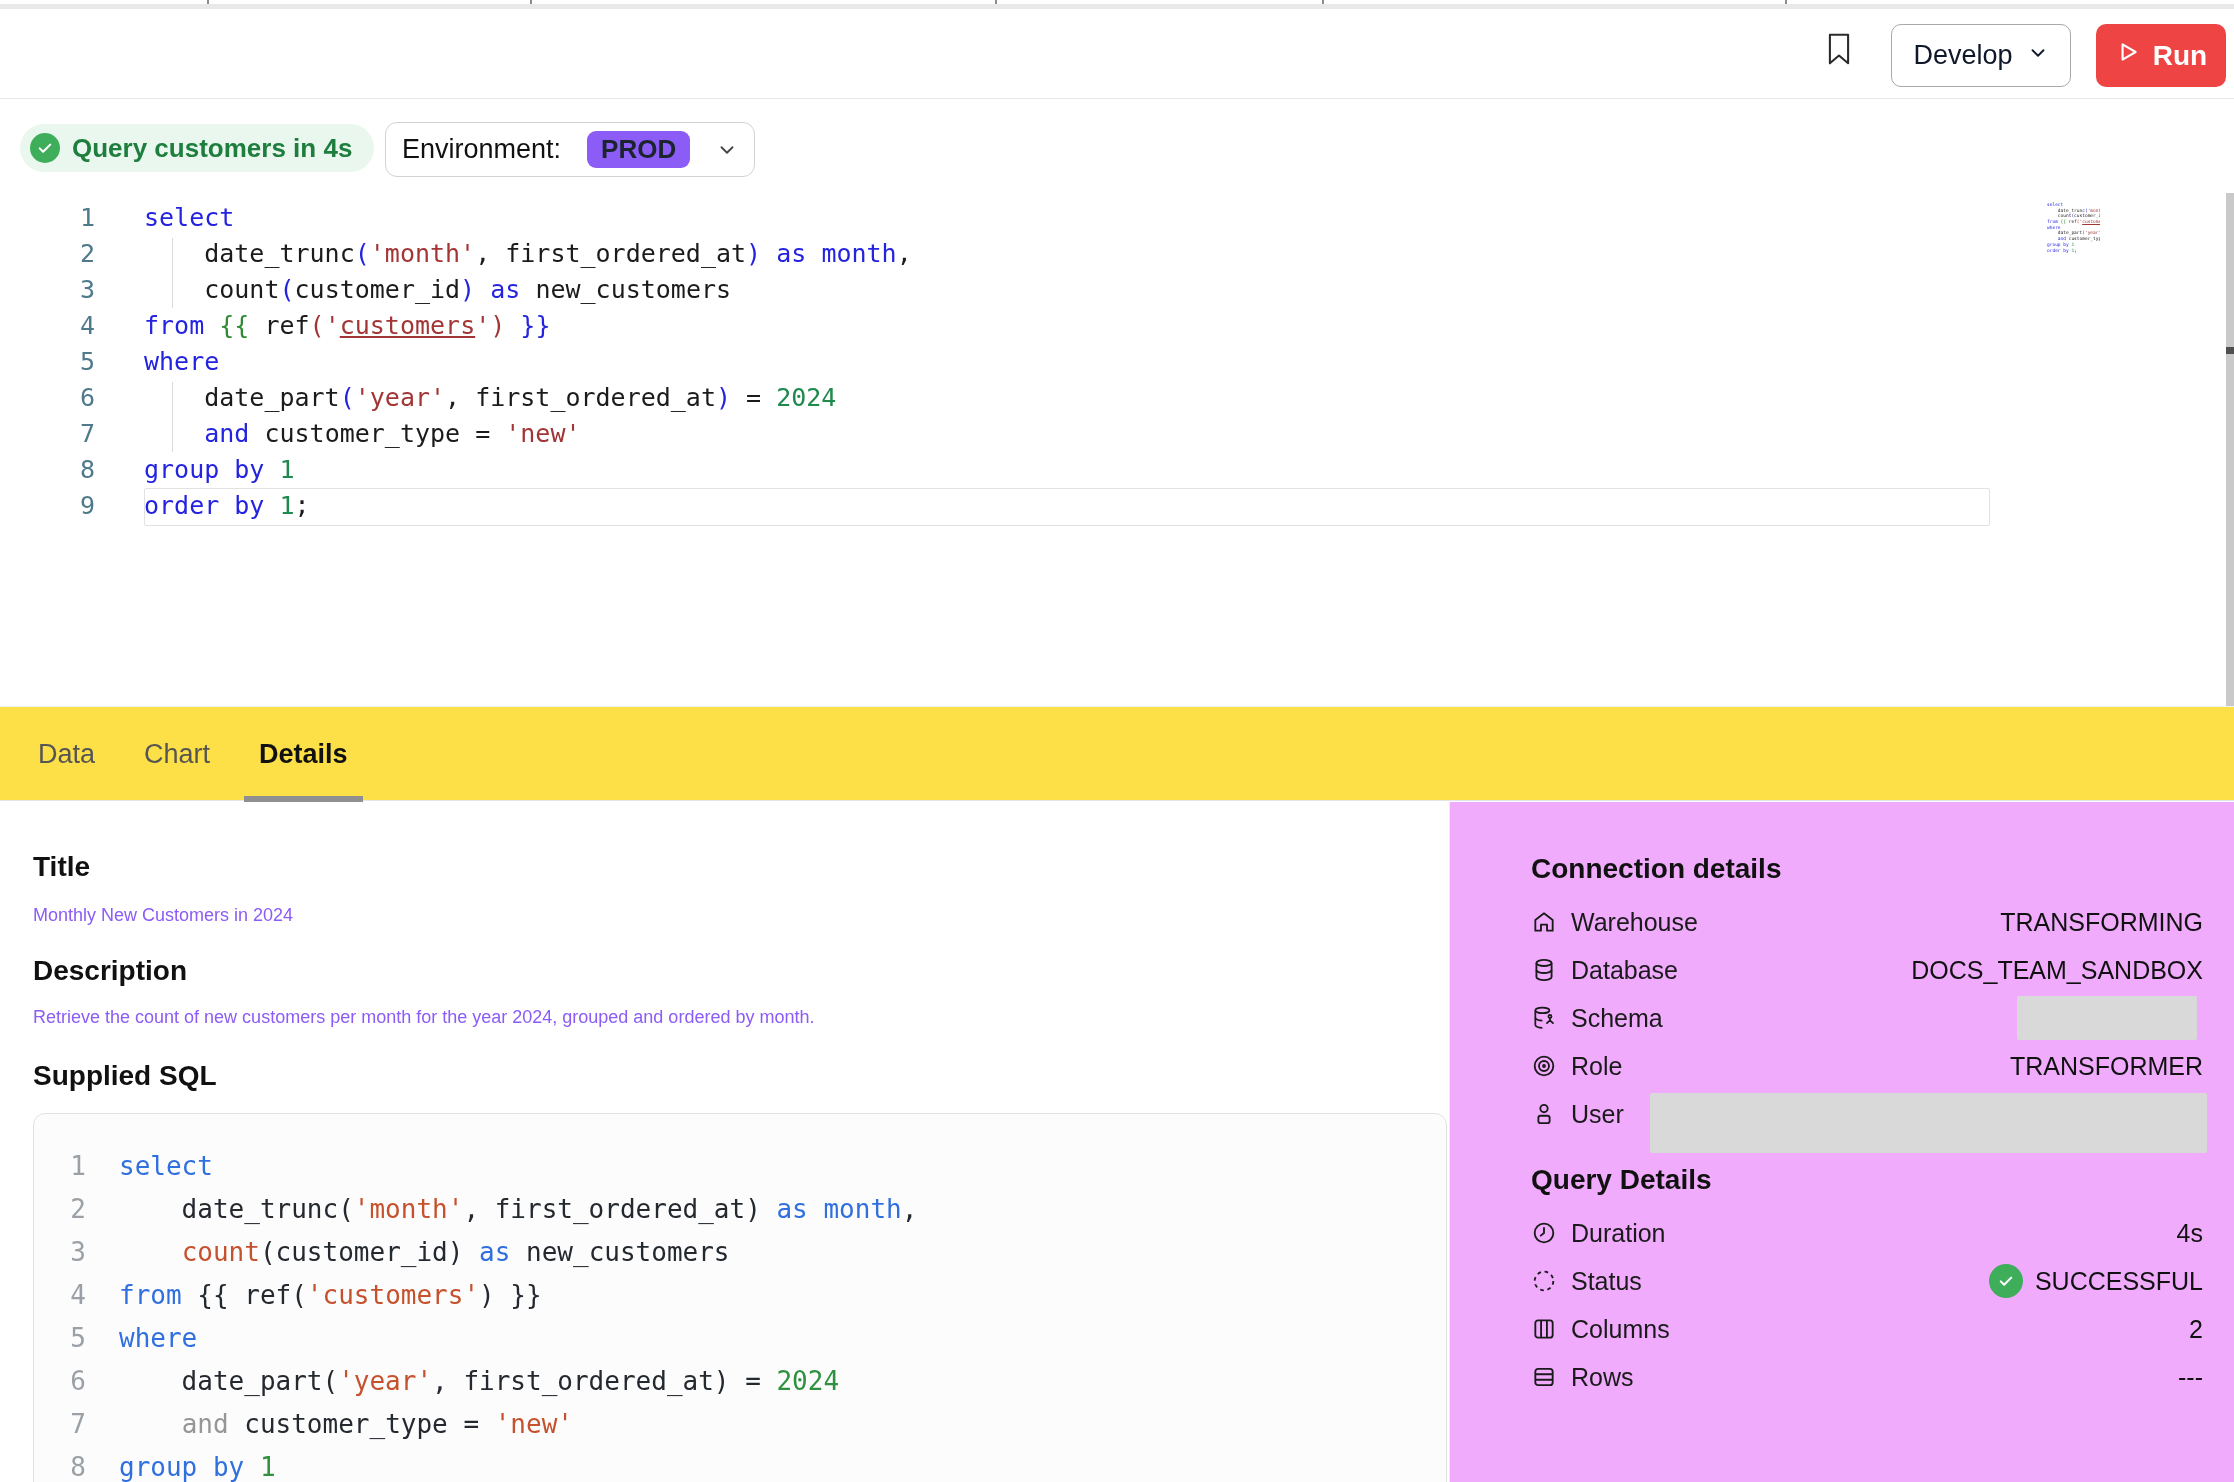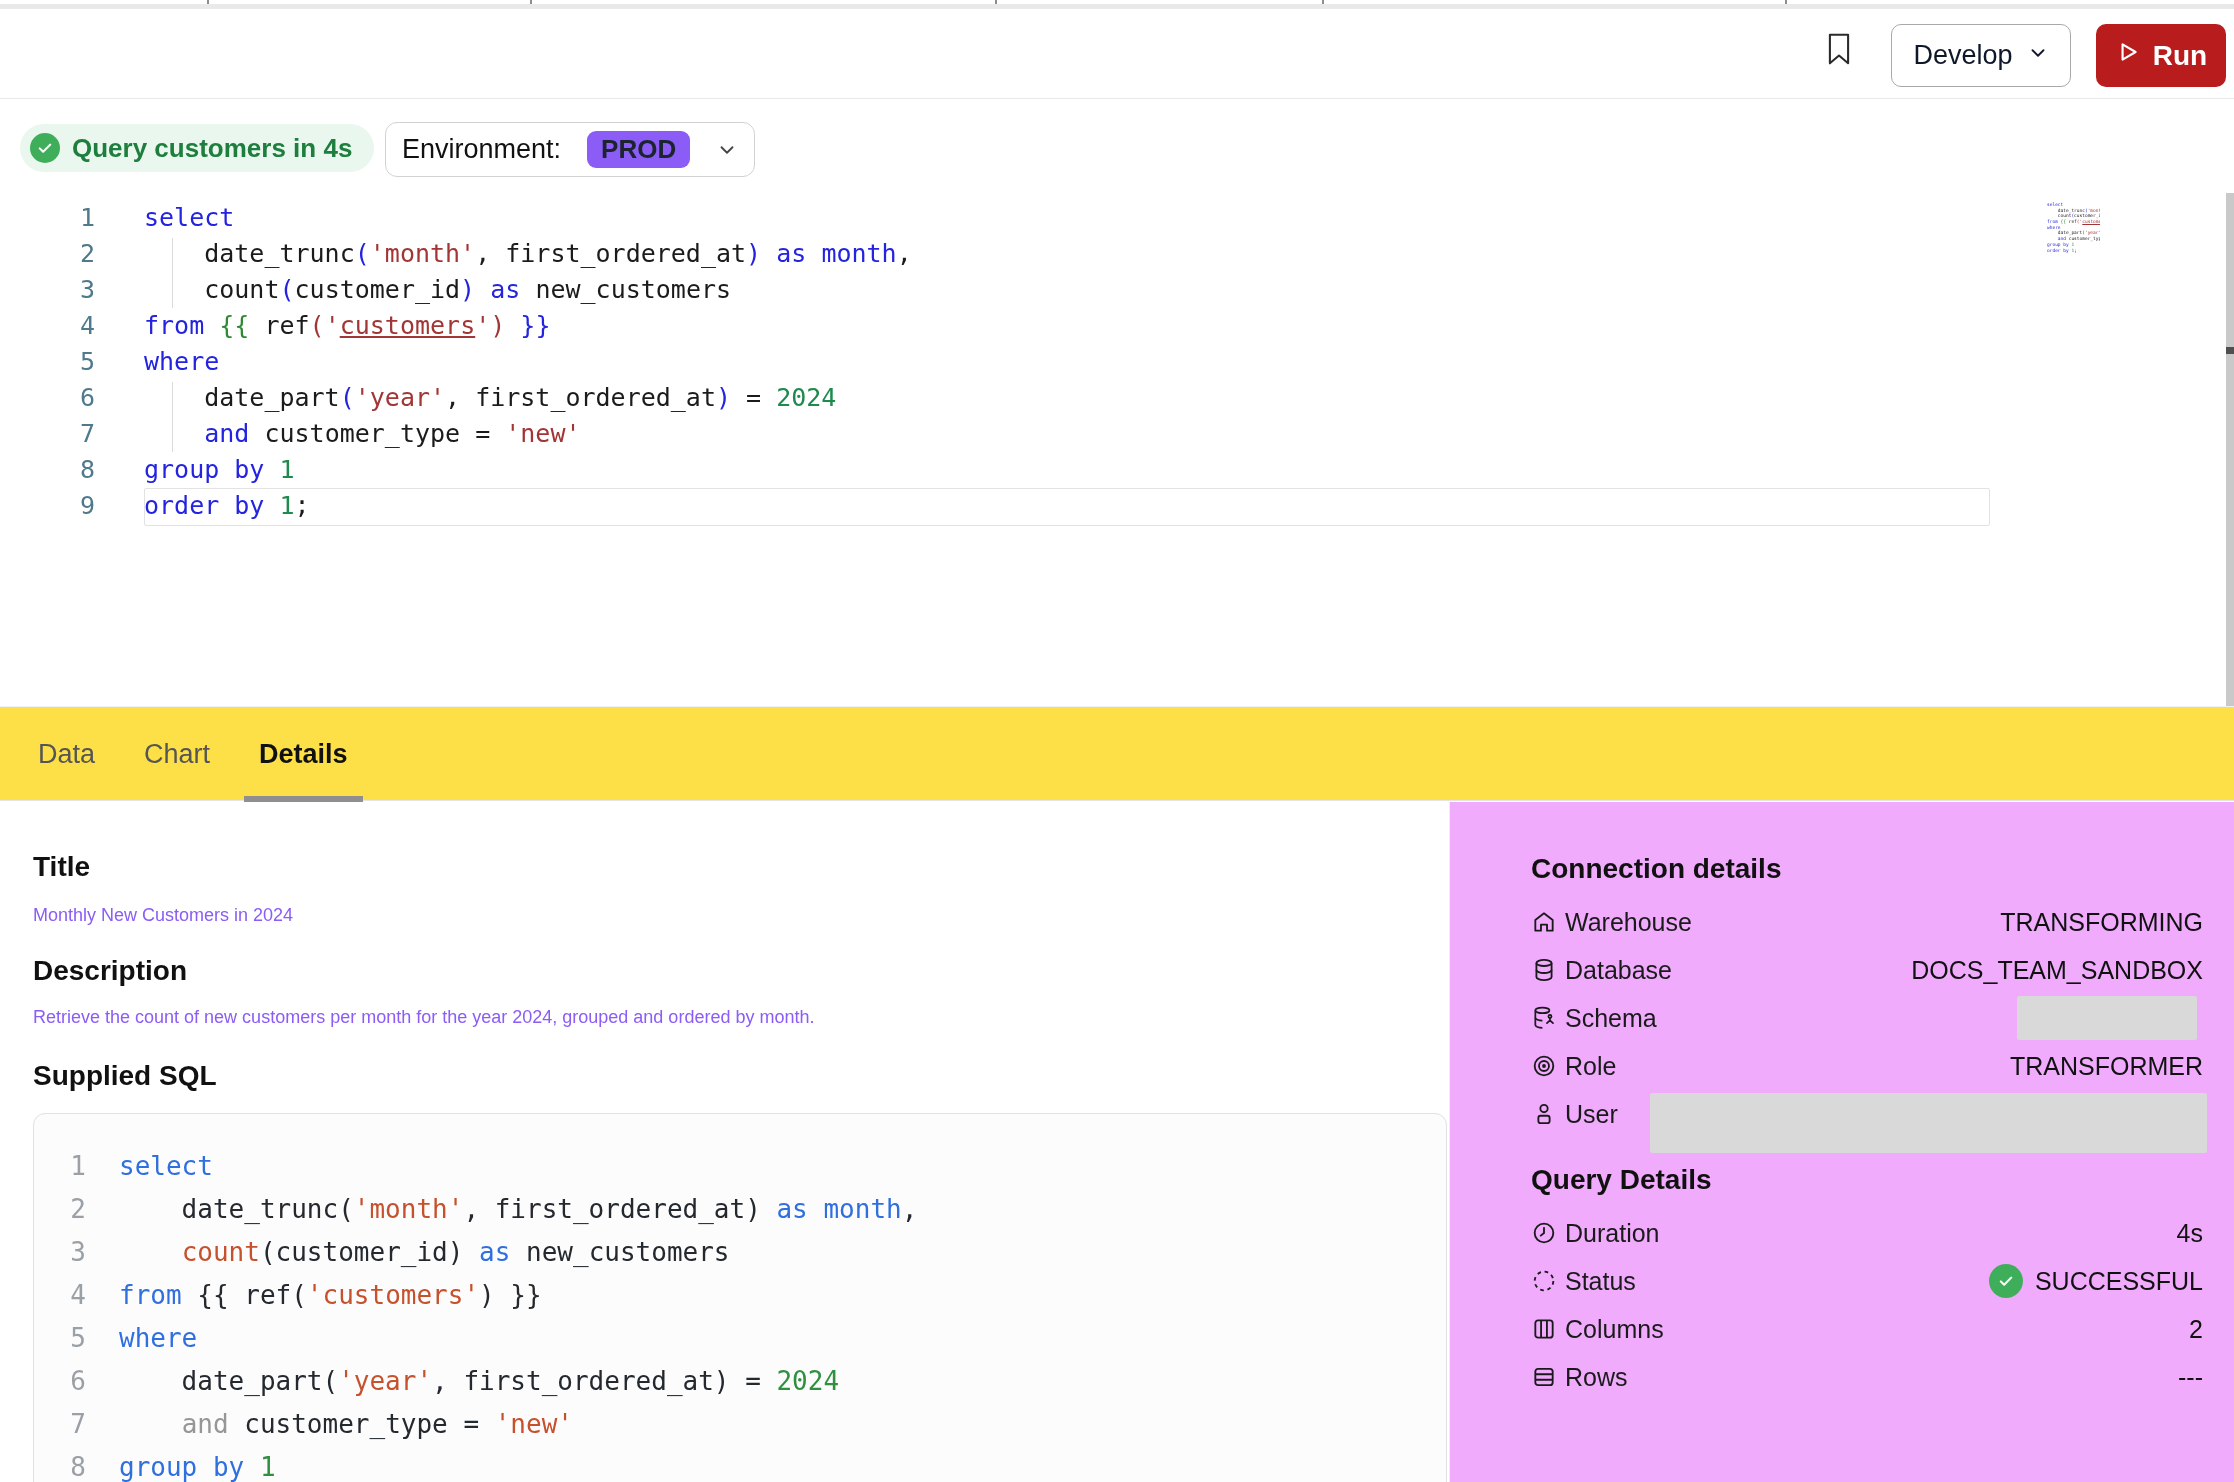--- a/index.html
+++ b/index.html
@@ -9,21 +9,21 @@
     font-family:"Liberation Sans",sans-serif;
   }
   
   .strip{position:absolute;top:0;left:0;width:100%;height:4px;background:#fff}
   .strip .vd{position:absolute;top:0;width:2px;height:4px;background:#8d8d8d}
   .strip-band{position:absolute;top:4px;left:0;width:100%;height:5px;background:#e9e9e9}
   
   .toolbar{position:absolute;top:9px;left:0;width:100%;height:89px;border-bottom:1px solid #e7e7e7;background:#fff}
   .bookmark-btn{position:absolute;right:378px;top:18px;width:34px;height:46px;background:none;border:none;color:#2b2b2b;cursor:pointer;padding:0;display:flex;align-items:center;justify-content:center}
   .develop-btn{position:absolute;right:163px;top:15px;width:180px;height:63px;border:1.5px solid #a9a9a9;border-radius:10px;background:#fff;font-family:"Liberation Sans",sans-serif;font-size:27px;color:#0f172a;display:flex;align-items:center;justify-content:center;gap:14px;cursor:pointer}
-  .run-btn{position:absolute;right:8px;top:15px;width:130px;height:63px;border:none;border-radius:10px;background:#b91c1c;color:#fff;font-family:"Liberation Sans",sans-serif;font-size:28px;font-weight:600;display:flex;align-items:center;justify-content:center;gap:12px;cursor:pointer}
+  .run-btn{position:absolute;right:8px;top:15px;width:130px;height:63px;border:none;border-radius:10px;background:#ef4444;color:#fff;font-family:"Liberation Sans",sans-serif;font-size:28px;font-weight:600;display:flex;align-items:center;justify-content:center;gap:12px;cursor:pointer}
   
   .badge{position:absolute;left:20px;top:124px;height:48px;background:#e9f7ee;border-radius:24px;display:flex;align-items:center;padding:0 22px 0 10px;gap:12px}
   .badge .ck{width:30px;height:30px;border-radius:50%;background:#3fae5a;display:flex;align-items:center;justify-content:center;flex:none}
   .badge .tx{font-size:26px;font-weight:600;color:#1e7e3e;white-space:nowrap}
   .env{position:absolute;left:385px;top:122px;height:53px;border:1.5px solid #d2d2d2;border-radius:12px;background:#fff;display:flex;align-items:center;padding:0 16px;gap:26px;font-size:27px;color:#111;cursor:pointer}
   .env .pill{background:#8b5cf6;border-radius:9px;padding:3px 14px;font-weight:600;font-size:26px;color:#1c2430;white-space:nowrap}
   .env .chev{color:#444;display:flex}
   
   .editor{position:absolute;top:200px;left:0;width:2234px;height:506px;font-family:"DejaVu Sans Mono",monospace;font-size:25px}
   .editor .cl{display:flex;height:36px;line-height:36px}
@@ -64,21 +64,21 @@
   .doc .fn{color:#c5512d}
   .doc .num{color:#2f9140}
   .doc .op{color:#969696}
   .doc .pl,.doc .pr,.doc .jo,.doc .jc,.doc .lk{color:#24292f}
   
   .right{position:absolute;left:1449px;right:0;top:0;bottom:0;background:#f0abfc;border-left:1px solid #ededed;box-sizing:border-box;padding:50px 31px 0 81px}
   .right .phead{font-size:28px;font-weight:700;line-height:34px;margin:0 0 12px;color:#111}
   .right .phead.qd{margin-top:25px}
   .prow{height:48px;display:flex;align-items:center;position:relative}
   .prow .ic{width:26px;height:26px;color:#1a1a1a;flex:none;display:flex;align-items:center;justify-content:center}
-  .prow .lb{margin-left:8px;font-size:25px;color:#1a1a1a}
+  .prow .lb{margin-left:14px;font-size:25px;color:#1a1a1a}
   .prow .sp{flex:1}
   .prow .vl{font-size:25px;color:#111;white-space:nowrap;display:flex;align-items:center}
   .red-box{position:absolute;background:#d9d9d9;border-radius:2px}
   .red-box.small{right:6px;top:2px;width:180px;height:44px}
   .red-box.large{right:-4px;top:3px;width:557px;height:60px}
   .status-ck{width:34px;height:34px;border-radius:50%;background:#3fae5a;display:flex;align-items:center;justify-content:center;margin-right:12px;flex:none}
 </style>
 </head>
 <body>
 

